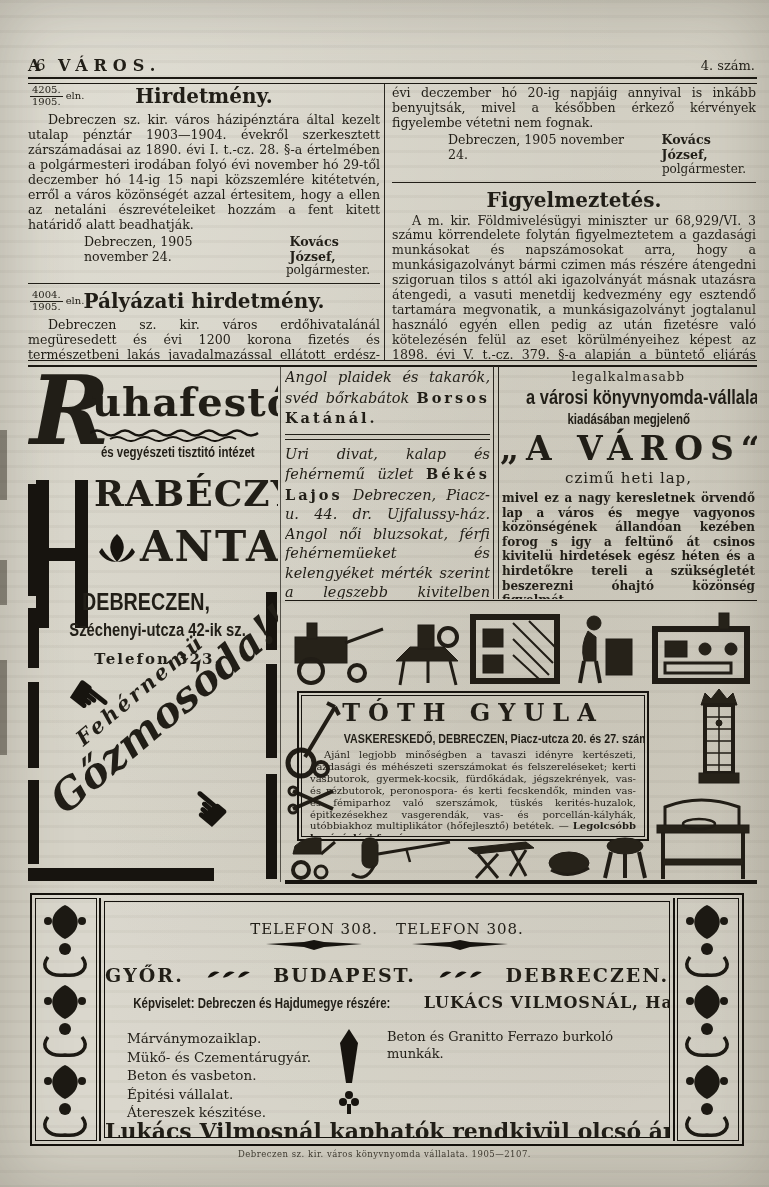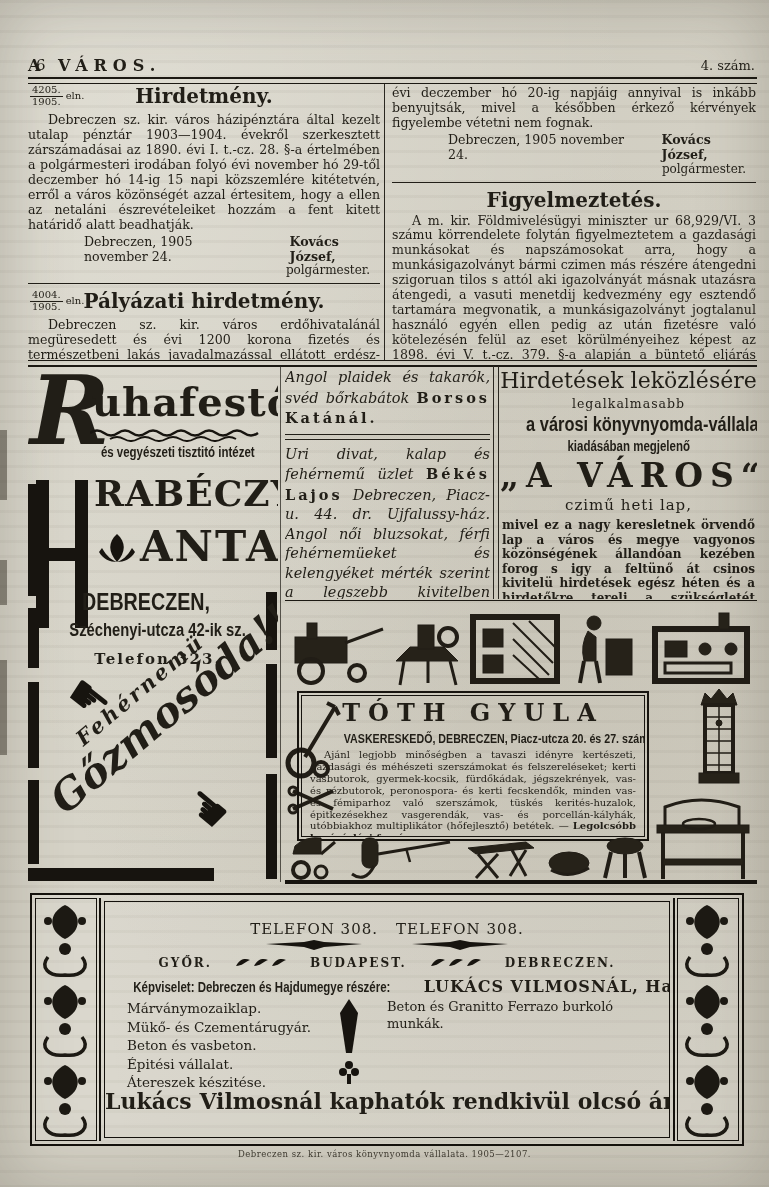--- a/index.html
+++ b/index.html
@@ -101,25 +101,25 @@
   
   .ad-melocco{position:absolute;left:30px;top:893px;width:710px;height:249px;border:2px solid #14110c;background:rgba(255,255,252,.12);}
   .decor-col{position:absolute;top:3px;bottom:3px;width:60px;border:1px solid #14110c;overflow:hidden;}
   .decor-col.left{left:3px;} .decor-col.right{right:3px;}
   .mel-inner{position:absolute;left:67px;right:67px;top:3px;bottom:3px;border-left:2px solid #14110c;border-right:2px solid #14110c;overflow:hidden;text-align:center;}
   .mel-inner2{position:absolute;inset:3px;border:1px solid #14110c;overflow:hidden;}
   .mel-row1{display:flex;justify-content:center;align-items:flex-start;gap:18px;margin-top:10px;}
   .mel-phone{font-size:15px;letter-spacing:1px;padding-top:8px;}
   .mel-phone svg{display:block;margin:2px auto 0 auto;}
   .mel-name{font-size:33px;line-height:34px;font-weight:bold;letter-spacing:2px;white-space:nowrap;}
-  .mel-cities{margin-top:6px;font-size:12px;font-weight:bold;letter-spacing:2px;display:flex;justify-content:center;align-items:center;gap:22px;}
+  .mel-cities{margin-top:14px;font-size:19px;font-weight:bold;letter-spacing:2px;display:flex;justify-content:center;align-items:center;gap:22px;}
   .mel-rep{margin-top:7px;white-space:nowrap;}
   .mel-rep .cond{font-size:14px;}
   .mel-rep .repname{font-weight:bold;font-size:16px;letter-spacing:1px;}
-  .mel-cols{display:flex;justify-content:space-between;align-items:flex-start;margin-top:3px;padding:0 22px;height:88px;}
+  .mel-cols{display:flex;justify-content:space-between;align-items:flex-start;margin-top:17px;padding:0 22px;height:88px;}
   .mel-list{text-align:left;font-size:13.5px;line-height:18.5px;}
   .mel-right{text-align:left;font-size:13px;line-height:16.5px;width:260px;}
   .mel-right .em{font-weight:bold;font-style:italic;}
   .mel-slogan{font-size:22px;line-height:24px;font-weight:bold;margin-top:2px;white-space:nowrap;}
 
   .footer{position:absolute;left:0;right:0;top:1149px;text-align:center;font-size:8.5px;letter-spacing:.5px;color:#3c382e;}
 </style>
 </head>
 <body>
 
@@ -221,21 +221,20 @@
 
   <div class="ad-drapery">
     <p><span>Angol plaidek és takarók, svéd bőrkabátok </span><span class="shop-name">Borsos Katánál.</span></p>
     <div class="dbl-rule"></div>
     <p><span>Uri divat, kalap és fehérnemű üzlet </span><span class="shop-name">Békés Lajos</span><span> Debreczen, Piacz-u. 44. dr. Ujfalussy-ház. Angol női bluzsokat, férfi fehérnemüeket és kelengyéket mérték szerint a legszebb kivitelben készit.</span></p>
   </div>
 
   <div class="vline-dbl"></div>
 
   <div class="ad-promo">
-    <div class="promo-title">Hirdetések leközlésére</div>
     <div class="promo-l2">legalkalmasabb</div>
     <div class="promo-l3"><span class="cond">a városi könyvnyomda-vállalat</span></div>
     <div class="promo-l4"><span class="cond">kiadásában megjelenő</span></div>
     <div class="promo-name">„A VÁROS“</div>
     <div class="promo-l5">czimű heti lap,</div>
     <div class="promo-body">mivel ez a nagy keresletnek örvendő lap a város és megye vagyonos közönségének állandóan kezében forog s igy a feltünő át csinos kivitelü hirdetések egész héten és a hirdetőkre tereli a szükségletét beszerezni óhajtó közönség figyelmét.</div>
   </div>
 
   <div class="rule-600"></div>
 

